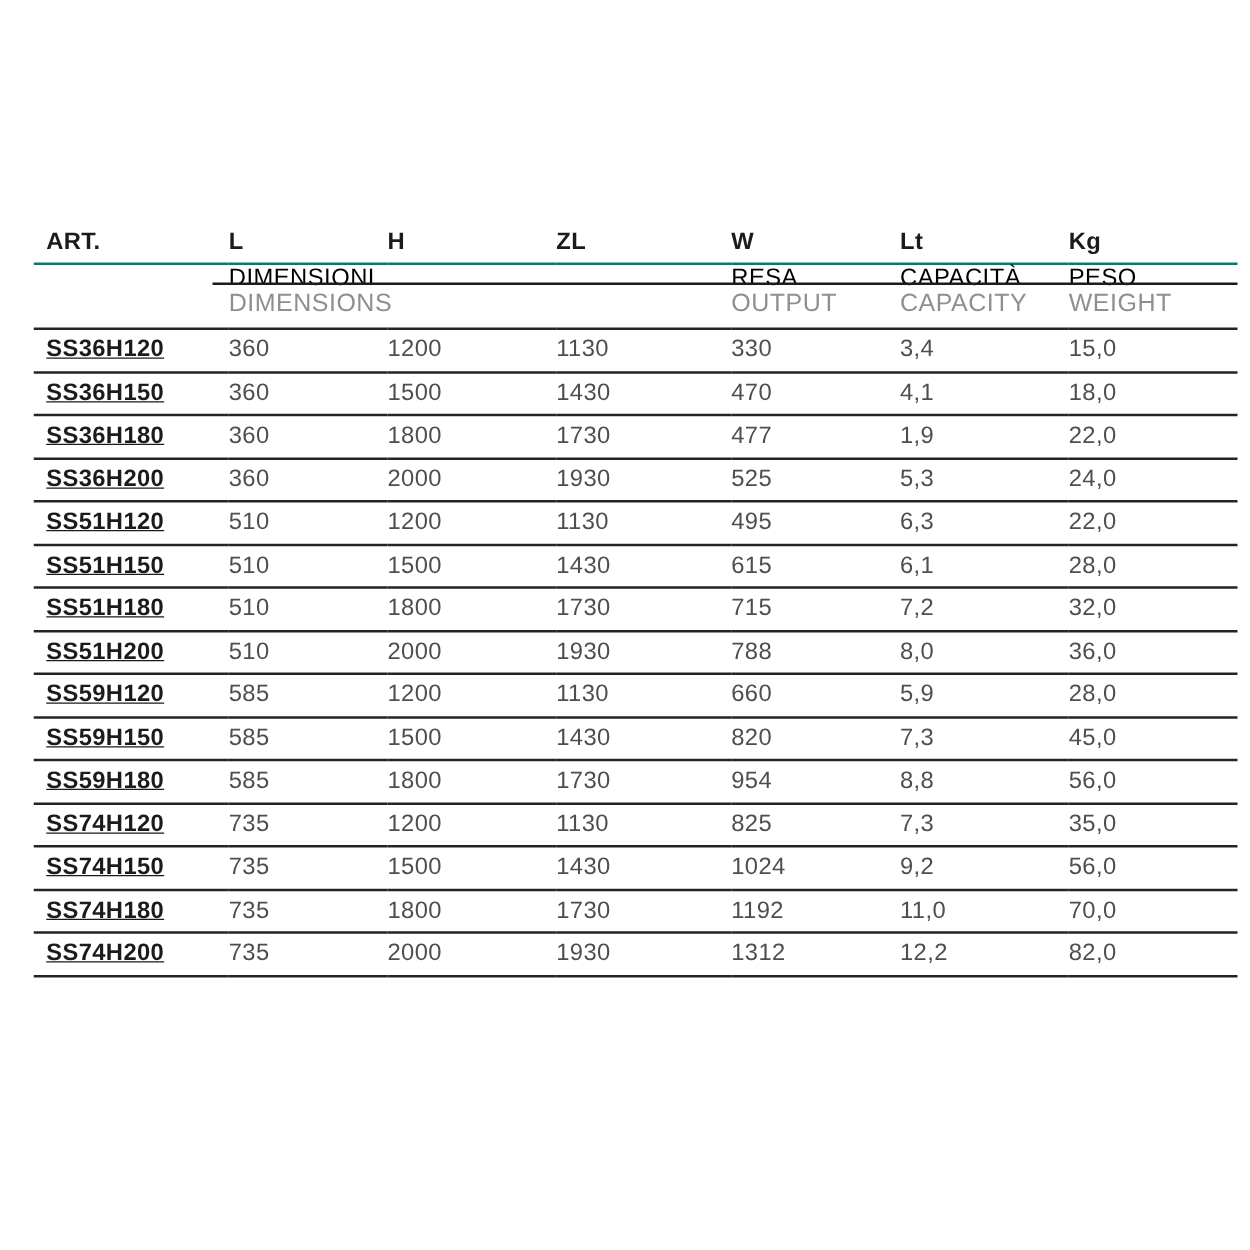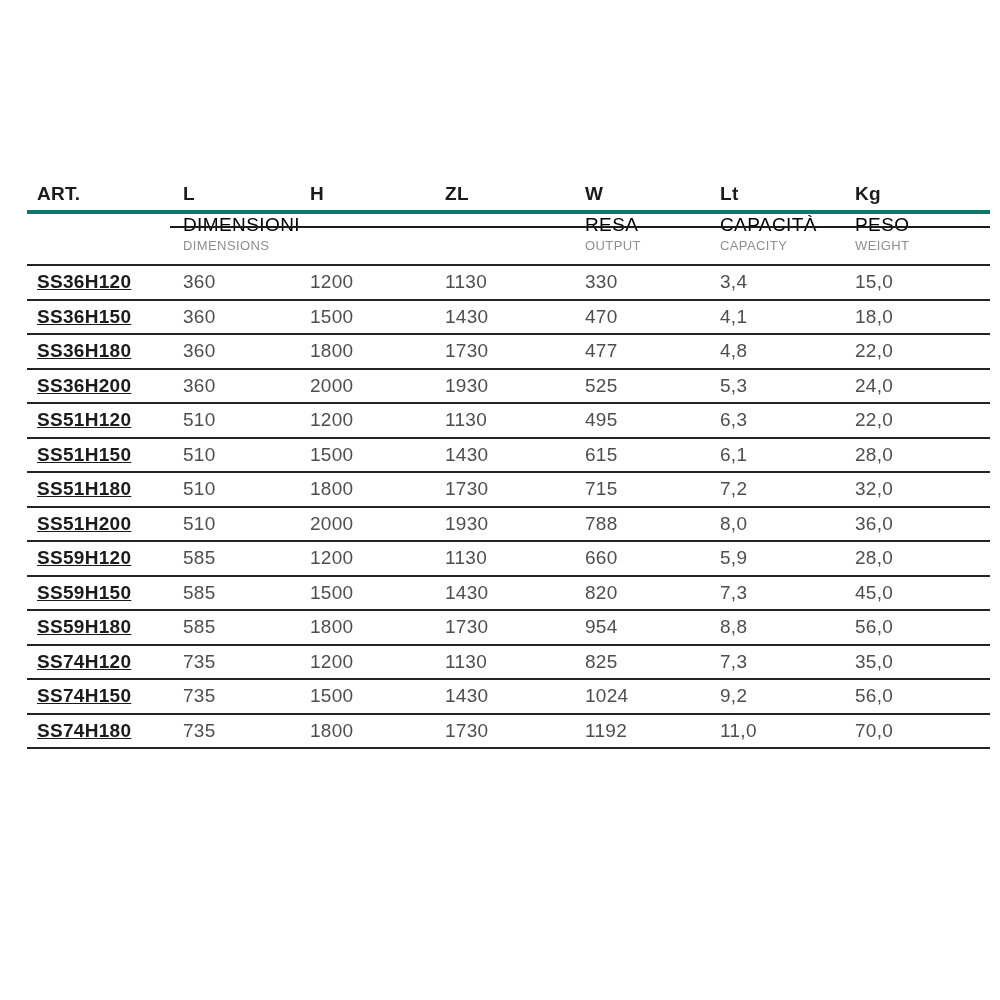--- a/index.html
+++ b/index.html
@@ -36,21 +36,21 @@
     vertical-align: top;
   }
   .g1 {
     font-size: 19px;
     font-weight: 400;
     color: #000000;
     letter-spacing: 0.4px;
     line-height: 21px;
   }
   .g2 {
-    font-size: 13px;
+    font-size: 20px;
     font-weight: 400;
     color: #8f8f8f;
     letter-spacing: 0.4px;
     line-height: 21px;
   }
   .group-rule {
     position: absolute;
     left: 143px;
     right: 0;
     top: 48px;
@@ -60,21 +60,21 @@
   
   thead th {
     text-align: left;
     font-size: 19px;
     font-weight: 700;
     color: #1b1b1b;
     letter-spacing: 0.3px;
     height: 32px;
     padding: 0;
     vertical-align: middle;
-    border-bottom: 4px solid #0f766e;
+    border-bottom: 2px solid #0f766e;
   }
   
   tbody td {
     font-size: 19px;
     font-weight: 400;
     color: #4e4e4e;
     letter-spacing: 0.3px;
     height: 32.5px;
     padding: 0;
     vertical-align: middle;
@@ -158,21 +158,21 @@
     <td>470</td>
     <td>4,1</td>
     <td>18,0</td>
   </tr>
           <tr>
     <td class="art">SS36H180</td>
     <td>360</td>
     <td>1800</td>
     <td>1730</td>
     <td>477</td>
-    <td>4,8</td>
+    <td>1,9</td>
     <td>22,0</td>
   </tr>
           <tr>
     <td class="art">SS36H200</td>
     <td>360</td>
     <td>2000</td>
     <td>1930</td>
     <td>525</td>
     <td>5,3</td>
     <td>24,0</td>
@@ -260,16 +260,25 @@
   </tr>
           <tr>
     <td class="art">SS74H180</td>
     <td>735</td>
     <td>1800</td>
     <td>1730</td>
     <td>1192</td>
     <td>11,0</td>
     <td>70,0</td>
   </tr>
+          <tr>
+    <td class="art">SS74H200</td>
+    <td>735</td>
+    <td>2000</td>
+    <td>1930</td>
+    <td>1312</td>
+    <td>12,2</td>
+    <td>82,0</td>
+  </tr>
         </tbody>
     </table>
   </div>
 </div>
 
 </body></html>

